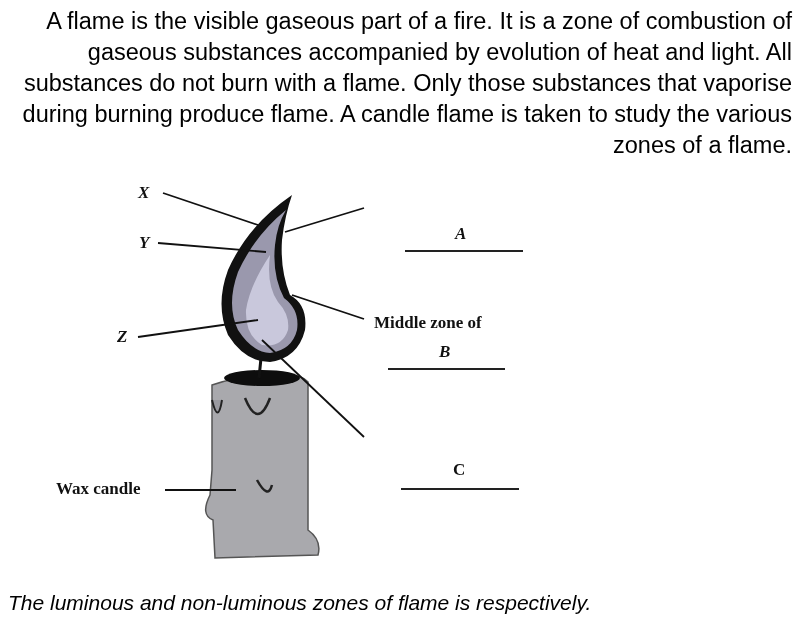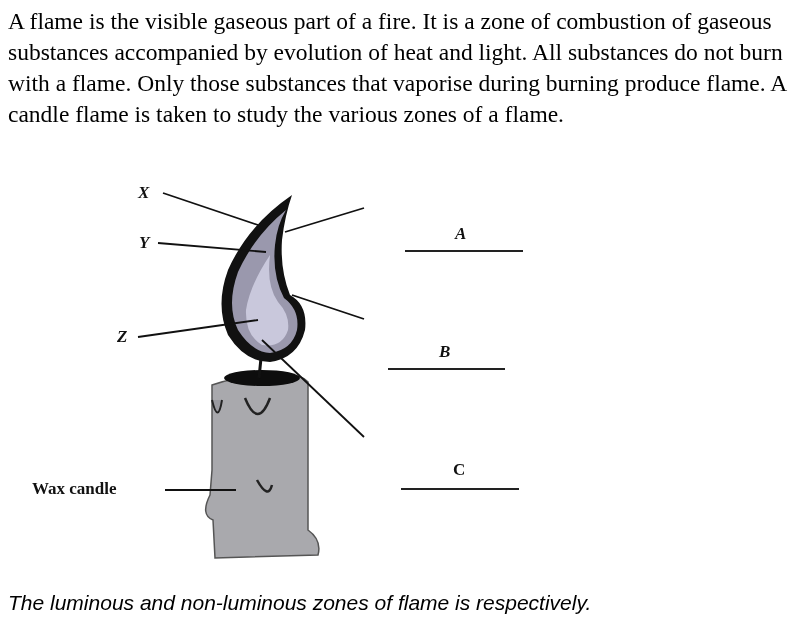--- a/index.html
+++ b/index.html
@@ -1,20 +1,21 @@
 <!DOCTYPE html>
 <html><head>
 <meta charset="utf-8">
 <style>
   html, body { margin: 0; padding: 0; background: #ffffff; }
   body { width: 800px; height: 630px; position: relative; overflow: hidden; }
   .para {
     position: absolute; left: 8px; top: 6px; width: 784px;
-    font-family: Liberation Serif, serif; font-size: 23.5px; line-height: 31px;
+    font-family: Liberation Sans, sans-serif; font-size: 23.5px; line-height: 31px;
     color: #000;
+    text-align: right;
   }
   .question {
     position: absolute; left: 8px; top: 587px; width: 784px;
     font-family: "Liberation Sans", sans-serif; font-size: 21px; line-height: 31px; color: #000; font-style: italic;
   }
   .figure { position: absolute; left: 0; top: 175px; width: 800px; height: 400px; }
   .lbl {
     position: absolute; font-family: "Liberation Serif", serif; font-weight: bold;
     font-size: 17px; color: #111; white-space: nowrap;
   }
@@ -49,25 +50,26 @@
     <line x1="165" y1="490" x2="236" y2="490" stroke="#111" stroke-width="1.8"></line>
 
     <line x1="364" y1="208" x2="285" y2="232" stroke="#111" stroke-width="1.8"></line>
     <line x1="364" y1="319" x2="292" y2="295" stroke="#111" stroke-width="1.8"></line>
     <line x1="364" y1="437" x2="262" y2="340" stroke="#111" stroke-width="1.8"></line>
   </svg>
 
   <div class="lbl ital" style="left:138px;top:8px;">X</div>
   <div class="lbl ital" style="left:139px;top:58px;">Y</div>
   <div class="lbl ital" style="left:117px;top:152px;">Z</div>
-  <div class="lbl" style="left:32px;top:304px;text-align:right;">Wax candle</div>
+  <div class="lbl" style="left:56px;top:304px;text-align:right;">Wax candle</div>
 
   <div class="lbl ital" style="left:455px;top:49px;">A</div>
   <div class="blank" style="left:405px;top:75px;width:118px;"></div>
 
+  <div class="lbl" style="left:374px;top:138px;">Middle zone of</div>
   <div class="lbl ital" style="left:439px;top:167px;">B</div>
   <div class="blank" style="left:388px;top:193px;width:117px;"></div>
 
   <div class="lbl" style="left:453px;top:285px;">C</div>
   <div class="blank" style="left:401px;top:313px;width:118px;"></div>
 </div>
 
 <div class="question">The luminous and non-luminous zones of flame is respectively.</div>
 
 </body></html>

